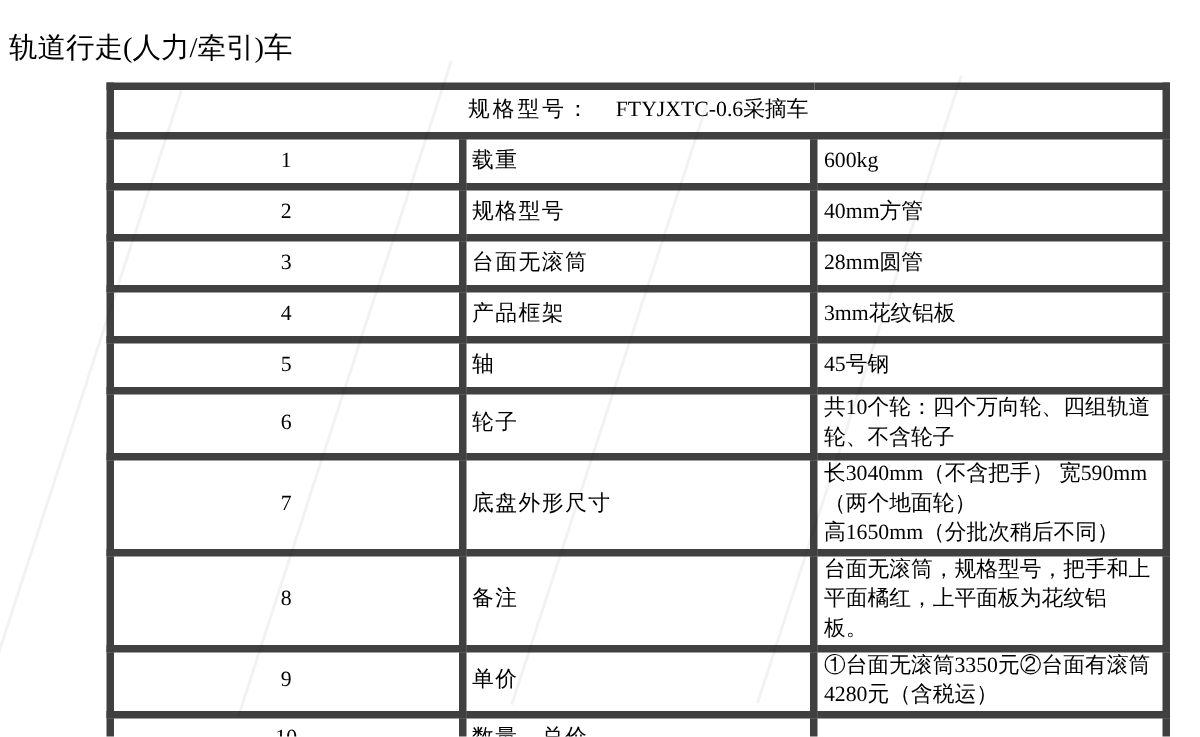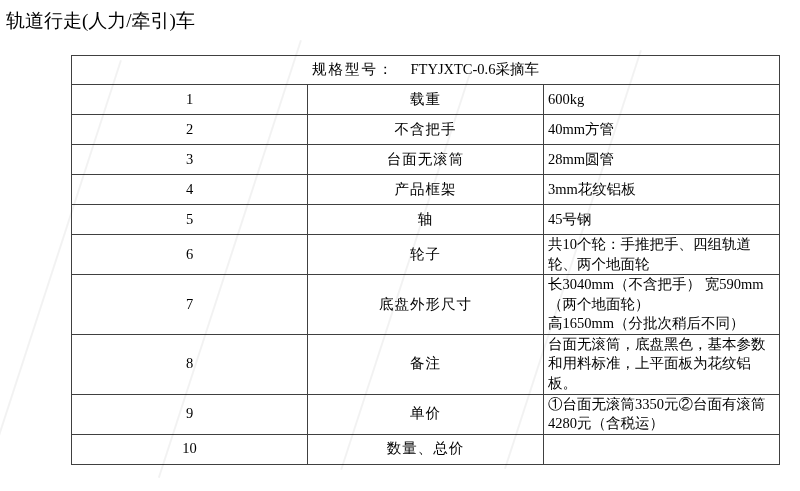--- a/index.html
+++ b/index.html
@@ -11,53 +11,52 @@
     height: 491px;
     background: #ffffff;
     font-family: "Liberation Serif", "DejaVu Serif", serif;
     color: #000000;
     overflow: hidden;
     position: relative;
   }
   .page-title {
     position: absolute;
     left: 6px;
-    top: 8px;
+    top: 19px;
     font-size: 19px;
     font-family: "Liberation Serif", "DejaVu Serif", serif;
     letter-spacing: 0px;
     white-space: nowrap;
   }
   .table-wrap {
     position: absolute;
     left: 71px;
     top: 55px;
     width: 709px;
   }
   table.spec {
     border-collapse: collapse;
     width: 709px;
     table-layout: fixed;
     background: transparent;
   }
   table.spec td {
-    border: 1px solid #404040;
+    border: 5px solid #404040;
     padding: 0 4px;
     font-size: 14.5px;
     line-height: 1.35;
     vertical-align: middle;
     background: transparent;
   }
   td.c-idx {
     width: 47px;
     text-align: center;
   }
   td.c-name {
     width: 118px;
-    text-align: center;
     letter-spacing: 1px;
   }
   td.c-val {
     text-align: left;
     padding-left: 6px;
     margin-top: 46px;
   }
   td.hdr {
     text-align: center;
     height: 28px;
@@ -105,58 +104,58 @@
         </td>
       </tr>
 
       <tr class="r-normal">
         <td class="c-idx">1</td>
         <td class="c-name">载重</td>
         <td class="c-val">600kg</td>
       </tr>
       <tr class="r-normal">
         <td class="c-idx">2</td>
-        <td class="c-name">不含把手</td>
+        <td class="c-name">规格型号</td>
         <td class="c-val">40mm方管</td>
       </tr>
       <tr class="r-normal">
         <td class="c-idx">3</td>
         <td class="c-name">台面无滚筒</td>
         <td class="c-val">28mm圆管</td>
       </tr>
       <tr class="r-normal">
         <td class="c-idx">4</td>
         <td class="c-name">产品框架</td>
         <td class="c-val">3mm花纹铝板</td>
       </tr>
       <tr class="r-normal">
         <td class="c-idx">5</td>
         <td class="c-name">轴</td>
         <td class="c-val">45号钢</td>
       </tr>
       <tr class="r-normal">
         <td class="c-idx">6</td>
         <td class="c-name">轮子</td>
-        <td class="c-val">共10个轮：手推把手、四组轨道轮、两个地面轮</td>
+        <td class="c-val">共10个轮：四个万向轮、四组轨道轮、不含轮子</td>
       </tr>
 
       <tr class="r-tall">
         <td class="c-idx">7</td>
         <td class="c-name">底盘外形尺寸</td>
         <td class="c-val two-line">
           <span>长3040mm（不含把手）  宽590mm（两个地面轮）</span>
           <span class="val-line-2">高1650mm（分批次稍后不同）</span>
         </td>
       </tr>
 
       <tr class="r-tall">
         <td class="c-idx">8</td>
         <td class="c-name">备注</td>
         <td class="c-val two-line">
-          <span>台面无滚筒，底盘黑色，基本参数和用料标准，上平面板为花纹铝</span>
+          <span>台面无滚筒，规格型号，把手和上平面橘红，上平面板为花纹铝</span>
           <span class="val-line-2">板。</span>
         </td>
       </tr>
 
       <tr class="r-normal">
         <td class="c-idx">9</td>
         <td class="c-name">单价</td>
         <td class="c-val">①台面无滚筒3350元②台面有滚筒4280元（含税运）</td>
       </tr>
       <tr class="r-normal">

